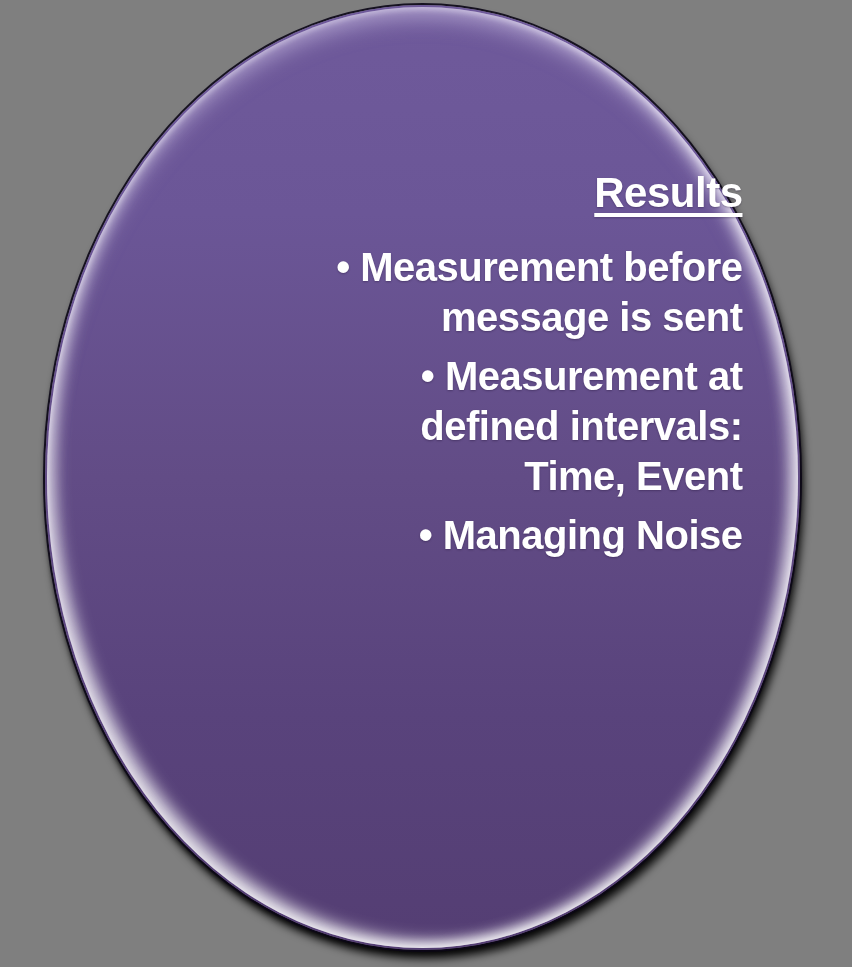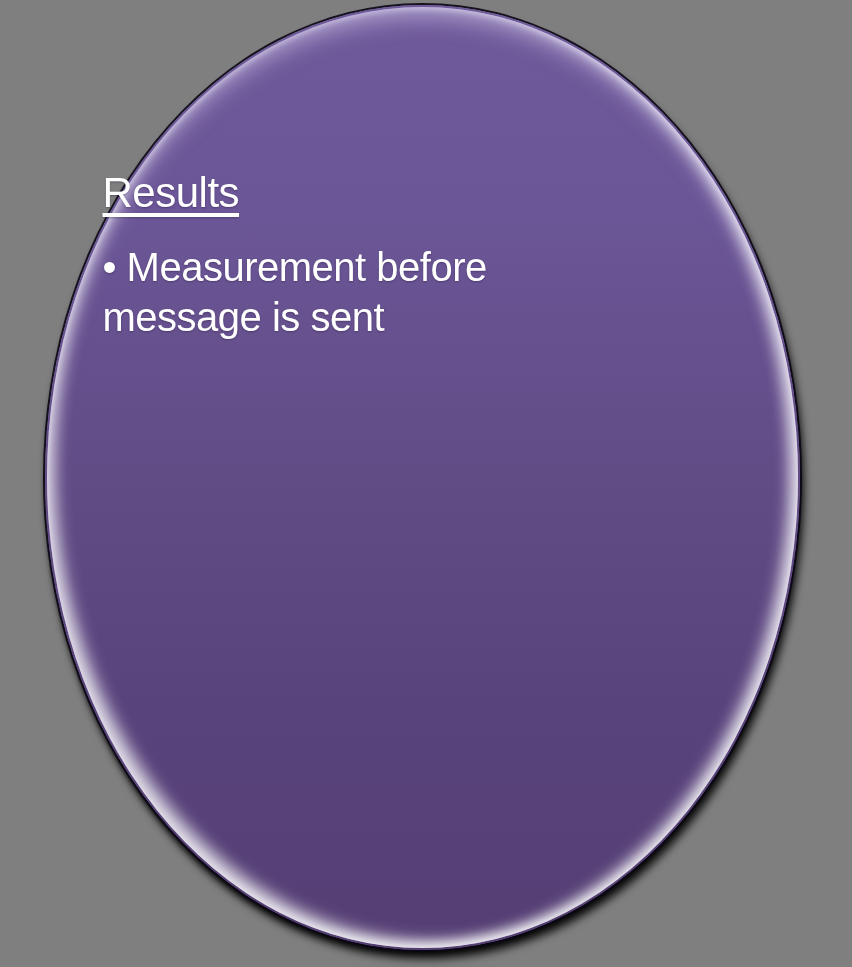--- a/index.html
+++ b/index.html
@@ -52,23 +52,23 @@
       inset -13px -5px 15px -5px rgba(255, 255, 255, 0.85), 
       inset 14px -13px 16px -7px rgba(255, 255, 255, 0.8),  
       inset 0 -8px 12px -7px rgba(255, 255, 255, 0.45);     
   }
   .text-block {
     position: absolute;
     top: 163px;
     left: 50%;
     transform: translateX(-50%);
     width: 640px;
-    text-align: left;
+    text-align: right;
     color: var(--text);
-    font-weight: normal;
+    font-weight: bold;
     text-shadow: 0 1px 2px rgba(30, 15, 50, 0.35);
   }
   .oval-title {
     font-size: 42px;
     line-height: 1.2;
     text-decoration: underline;
     text-decoration-thickness: 4px;
     text-underline-offset: 6px;
     margin-bottom: 24px;
     letter-spacing: -0.5px;
@@ -85,16 +85,20 @@
 <body>
 
 <div class="canvas">
   <div class="oval">
     <div class="oval-bevel"></div>
     <div class="text-block">
       <div class="oval-title">Results</div>
       <div>
         <div class="bullet-item">• Measurement before
 message is sent</div>
+        <div class="bullet-item">• Measurement at
+defined intervals:
+Time, Event</div>
+        <div class="bullet-item">• Managing Noise</div>
       </div>
     </div>
   </div>
 </div>
 
 </body></html>

